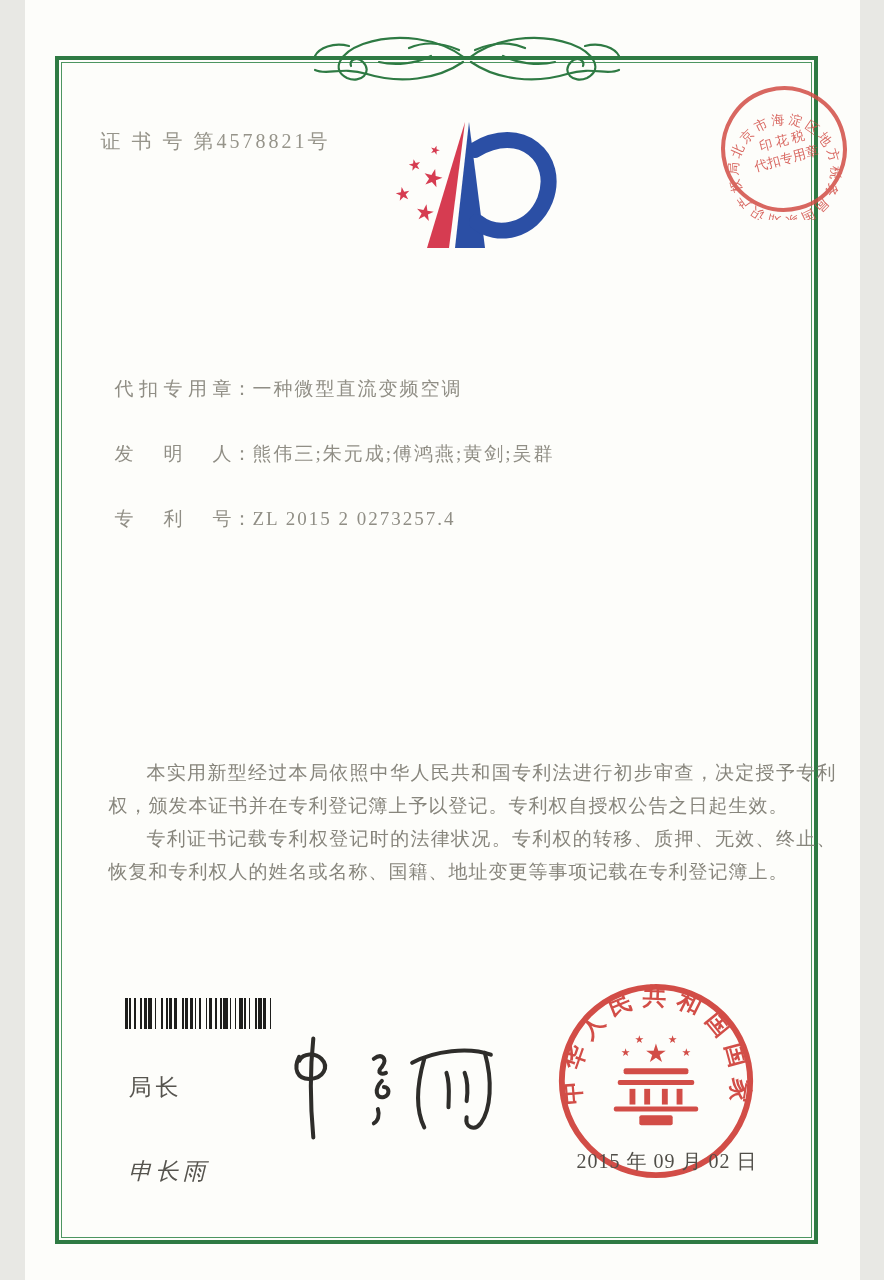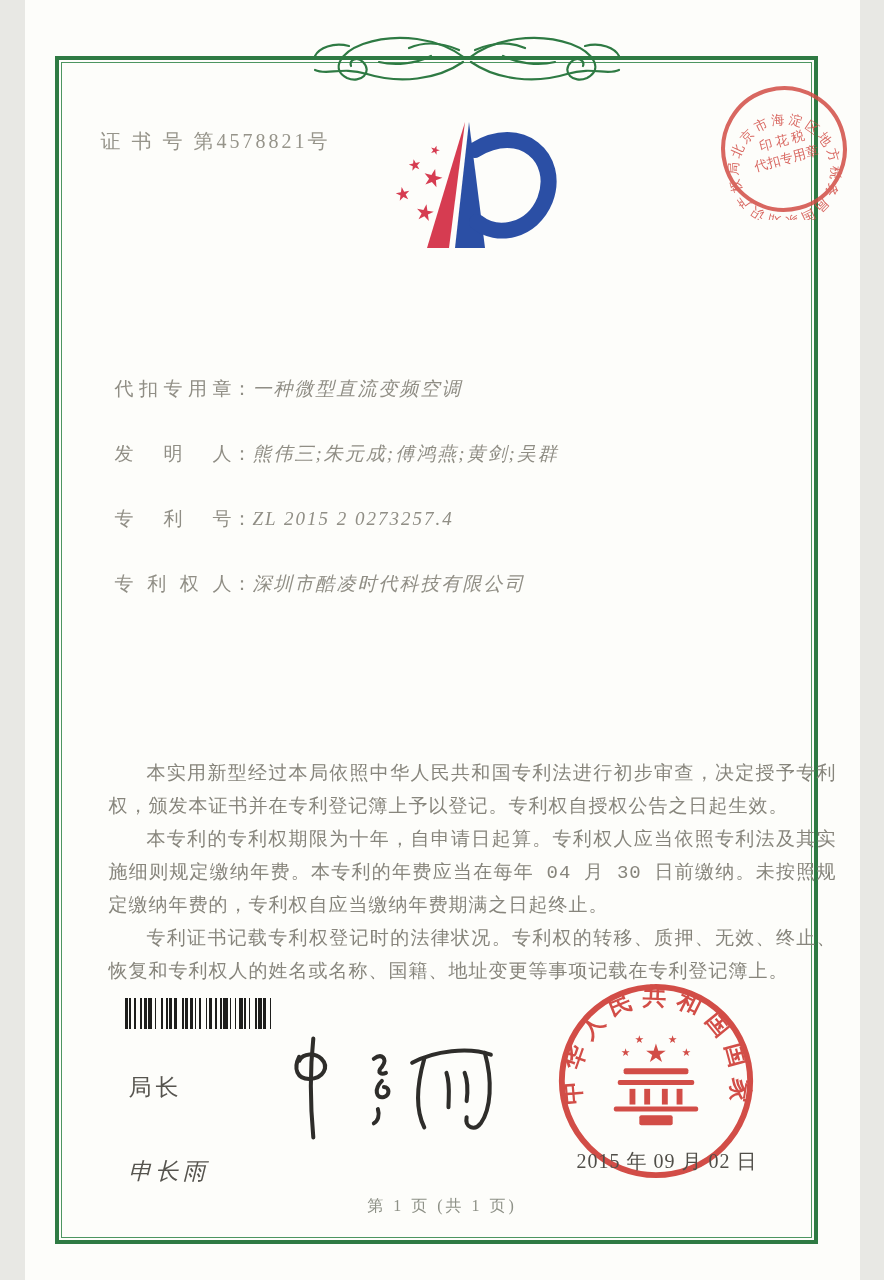--- a/index.html
+++ b/index.html
@@ -23,21 +23,21 @@
   .top-ornament{position:absolute;left:282px;top:25px;width:320px;height:66px;z-index:2;}
   
   .cert-no{position:absolute;left:76px;top:128px;font-size:20px;letter-spacing:3px;color:#96948a;}
   .logo{position:absolute;left:338px;top:116px;width:212px;height:142px;}
   .title{position:absolute;left:0;top:260px;width:100%;text-align:center;font-size:46px;font-weight:700;letter-spacing:12px;text-indent:12px;color:var(--title_ink);}
   
   .fields{position:absolute;left:90px;top:376px;width:700px;font-size:19px;color:#908e85;}
   .field-row{margin-bottom:39px;letter-spacing:1px;}
   .field-label{display:inline-block;width:118px;text-align:justify;text-align-last:justify;vertical-align:top;}
   .field-colon{display:inline-block;}
-  .field-value{letter-spacing:2px;font-style:italic;}
+  .field-value{letter-spacing:2px;}
   
   .body-text{position:absolute;left:84px;top:758px;width:728px;font-size:19px;line-height:33px;color:#87857c;text-align:justify;letter-spacing:1px;}
   .body-text p{text-indent:2em;font-family:Liberation Mono, monospace;}
   
   .barcode{position:absolute;left:100px;top:998px;width:246px;height:31px;overflow:hidden;white-space:nowrap;}
   .barcode i{display:inline-block;height:100%;}
   .director-title{position:absolute;left:104px;top:1072px;font-size:23px;letter-spacing:4px;color:#56544e;}
   .director-name{position:absolute;left:104px;top:1156px;font-size:23px;letter-spacing:4px;color:#56544e;font-style:italic;}
   .signature-svg{position:absolute;left:252px;top:1032px;width:232px;height:112px;}
   .big-seal{position:absolute;left:528px;top:978px;width:206px;height:206px;opacity:.92;z-index:1;}
@@ -86,28 +86,24 @@
   <div class="fields">
     <div class="field-row">
       <span class="field-label">代扣专用章</span><span class="field-colon">：</span><span class="field-value">一种微型直流变频空调</span>
     </div>
     <div class="field-row">
       <span class="field-label">发明人</span><span class="field-colon">：</span><span class="field-value">熊伟三;朱元成;傅鸿燕;黄剑;吴群</span>
     </div>
     <div class="field-row">
       <span class="field-label">专利号</span><span class="field-colon">：</span><span class="field-value">ZL 2015 2 0273257.4</span>
     </div>
-    <div class="field-row">
-      <span class="field-label">专利权人</span><span class="field-colon">：</span><span class="field-value">深圳市酷凌时代科技有限公司</span>
-    </div>
   </div>
 
   <div class="body-text">
     <p>本实用新型经过本局依照中华人民共和国专利法进行初步审查，决定授予专利权，颁发本证书并在专利登记簿上予以登记。专利权自授权公告之日起生效。</p>
-    <p>本专利的专利权期限为十年，自申请日起算。专利权人应当依照专利法及其实施细则规定缴纳年费。本专利的年费应当在每年 04 月 30 日前缴纳。未按照规定缴纳年费的，专利权自应当缴纳年费期满之日起终止。</p>
     <p>专利证书记载专利权登记时的法律状况。专利权的转移、质押、无效、终止、恢复和专利权人的姓名或名称、国籍、地址变更等事项记载在专利登记簿上。</p>
   </div>
 
   <div class="barcode"><i style="width:3.2px;background:#1d1d1b;"></i><i style="width:1.6px;"></i><i style="width:1.6px;background:#1d1d1b;"></i><i style="width:3.2px;"></i><i style="width:1.6px;background:#1d1d1b;"></i><i style="width:4.800000000000001px;"></i><i style="width:1.6px;background:#1d1d1b;"></i><i style="width:1.6px;"></i><i style="width:3.2px;background:#1d1d1b;"></i><i style="width:1.6px;"></i><i style="width:3.2px;background:#1d1d1b;"></i><i style="width:3.2px;"></i><i style="width:1.6px;background:#1d1d1b;"></i><i style="width:4.800000000000001px;"></i><i style="width:1.6px;background:#1d1d1b;"></i><i style="width:3.2px;"></i><i style="width:1.6px;background:#1d1d1b;"></i><i style="width:1.6px;"></i><i style="width:3.2px;background:#1d1d1b;"></i><i style="width:1.6px;"></i><i style="width:3.2px;background:#1d1d1b;"></i><i style="width:4.800000000000001px;"></i><i style="width:1.6px;background:#1d1d1b;"></i><i style="width:1.6px;"></i><i style="width:3.2px;background:#1d1d1b;"></i><i style="width:1.6px;"></i><i style="width:3.2px;background:#1d1d1b;"></i><i style="width:1.6px;"></i><i style="width:1.6px;background:#1d1d1b;"></i><i style="width:3.2px;"></i><i style="width:1.6px;background:#1d1d1b;"></i><i style="width:4.800000000000001px;"></i><i style="width:1.6px;background:#1d1d1b;"></i><i style="width:1.6px;"></i><i style="width:3.2px;background:#1d1d1b;"></i><i style="width:3.2px;"></i><i style="width:1.6px;background:#1d1d1b;"></i><i style="width:3.2px;"></i><i style="width:1.6px;background:#1d1d1b;"></i><i style="width:1.6px;"></i><i style="width:4.800000000000001px;background:#1d1d1b;"></i><i style="width:1.6px;"></i><i style="width:1.6px;background:#1d1d1b;"></i><i style="width:3.2px;"></i><i style="width:1.6px;background:#1d1d1b;"></i><i style="width:3.2px;"></i><i style="width:3.2px;background:#1d1d1b;"></i><i style="width:1.6px;"></i><i style="width:1.6px;background:#1d1d1b;"></i><i style="width:3.2px;"></i><i style="width:1.6px;background:#1d1d1b;"></i><i style="width:4.800000000000001px;"></i><i style="width:1.6px;background:#1d1d1b;"></i><i style="width:1.6px;"></i><i style="width:3.2px;background:#1d1d1b;"></i><i style="width:1.6px;"></i><i style="width:3.2px;background:#1d1d1b;"></i><i style="width:3.2px;"></i><i style="width:1.6px;background:#1d1d1b;"></i></div>
 
   <div class="director-title">局长</div>
   <div class="director-name">申长雨</div>
 
   <svg class="signature-svg" viewBox="0 0 230 110">
     <g stroke="#2e2d2a" stroke-width="4" fill="none" stroke-linecap="round">
@@ -157,15 +153,14 @@
         <path id="taxRing" d="M24,70 A46,46 0 1,1 23.9,70.2"></path>
       </defs>
       <text font-size="13" fill="#d24d46" letter-spacing="3">
         <textPath href="#taxRing" startOffset="2">北京市海淀区地方税务局国家知识产权局</textPath>
       </text>
       <text x="70" y="66" font-size="13" fill="#d24d46" text-anchor="middle">印 花 税</text>
       <text x="70" y="84" font-size="13" fill="#d24d46" text-anchor="middle">代扣专用章</text>
     </g>
   </svg>
 
-  <div class="footer-page">第 1 页 (共 1 页)</div>
 
 </div>
 
 </body></html>

